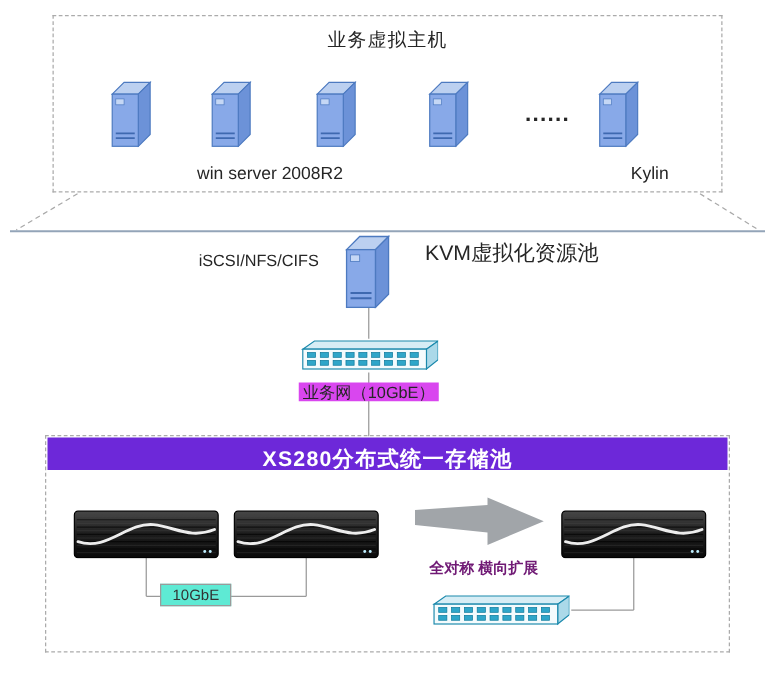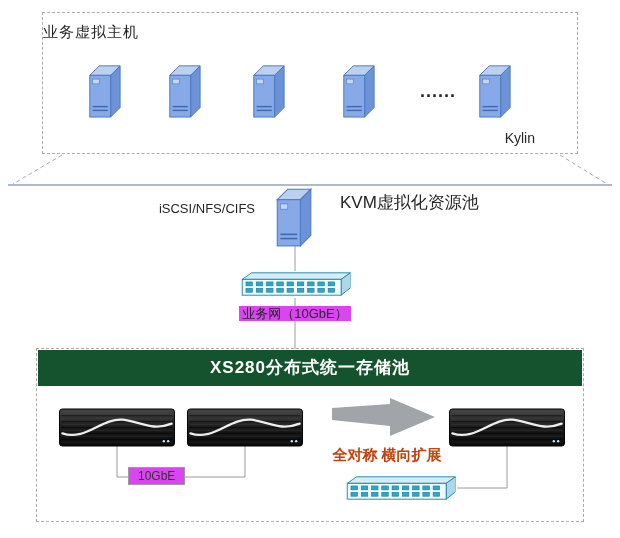--- a/index.html
+++ b/index.html
@@ -6,51 +6,51 @@
   .canvas{
     position:relative;width:620px;height:538px;background:#ffffff;
     font-family:"Liberation Sans", sans-serif;color:#262626;overflow:hidden;
   }
   .abs{position:absolute;}
   svg.lines{position:absolute;left:0;top:0;pointer-events:none;}
   .dashed-box{position:absolute;border:1px dashed #ababab;box-sizing:border-box;}
 
   
   .top-box{left:42px;top:12px;width:536px;height:142px;}
-  .box-title{left:0;top:10px;width:534px;text-align:left;font-size:15px;letter-spacing:1px;}
+  .box-title{left:0;top:10px;width:534px;text-align:center;font-size:15px;letter-spacing:1px;}
   .server{width:38px;height:55px;}
   .srv1{left:42px;top:50px;}
   .srv2{left:122px;top:50px;}
   .srv3{left:206px;top:50px;}
   .srv4{left:296px;top:50px;}
   .srv5{left:432px;top:50px;}
   .dots{left:360px;top:68px;width:70px;text-align:center;font-size:18px;font-weight:bold;letter-spacing:1px;}
   .win-label{left:78px;top:117px;width:190px;text-align:center;font-size:14px;}
   .kylin-label{left:412px;top:117px;width:80px;text-align:right;font-size:14px;}
 
   
   .protocol-label{left:90px;top:201px;width:165px;text-align:right;font-size:13px;}
   .kvm-label{left:340px;top:191px;width:230px;font-size:17px;}
   .kvm-server{left:272px;top:186px;width:42px;height:61px;}
   .switch1{left:237px;top:270px;width:115px;height:28px;}
   .network-label{left:215px;top:305px;width:160px;text-align:center;font-size:13px;}
   .network-label span{background:#d946ef;padding:0 3px;}
 
   
   .storage-box{left:36px;top:348px;width:548px;height:174px;}
-  .banner{position:absolute;left:1px;top:1px;width:544px;height:36px;background:#14532d;
+  .banner{position:absolute;left:1px;top:1px;width:544px;height:26px;background:#6d28d9;
           color:#fff;font-size:17px;font-weight:bold;text-align:center;line-height:36px;letter-spacing:1px;}
   .storage{position:absolute;width:118px;height:39px;}
   .stg1{left:21px;top:59px;}
   .stg2{left:149px;top:59px;}
   .stg3{left:411px;top:59px;}
   .arrow{position:absolute;left:295px;top:47px;width:105px;height:42px;}
   .scale-label{position:absolute;left:265px;top:97px;width:170px;text-align:center;
-               font-size:15px;font-weight:bold;color:#c2410c;}
-  .gbe-label{position:absolute;left:91px;top:118px;background:#d946ef;border:1px solid #9a9a9a;
+               font-size:12px;font-weight:bold;color:#701a75;}
+  .gbe-label{position:absolute;left:91px;top:118px;background:#5eead4;border:1px solid #9a9a9a;
              font-size:12px;padding:1px 9px;color:#333;}
   .switch2{position:absolute;left:305px;top:125px;width:115px;height:28px;}
 </style>
 </head>
 <body>
 
 <div class="canvas">
 
   <svg width="0" height="0" style="position:absolute" aria-hidden="true">
     <defs>
@@ -143,20 +143,21 @@
     <svg class="abs server srv3" viewBox="0 0 40 58">
         <use href="#sym-server"></use>
       </svg>
     <svg class="abs server srv4" viewBox="0 0 40 58">
         <use href="#sym-server"></use>
       </svg>
     <svg class="abs server srv5" viewBox="0 0 40 58">
         <use href="#sym-server"></use>
       </svg>
     <div class="abs dots">......</div>
+    <div class="abs win-label">win server 2008R2</div>
     <div class="abs kylin-label">Kylin</div>
   </div>
 
   <div class="abs protocol-label">iSCSI/NFS/CIFS</div>
   <svg class="abs kvm-server" viewBox="0 0 40 58">
       <use href="#sym-server"></use>
     </svg>
   <div class="abs kvm-label">KVM虚拟化资源池</div>
 
   <svg class="abs switch1" viewBox="0 0 120 30">

